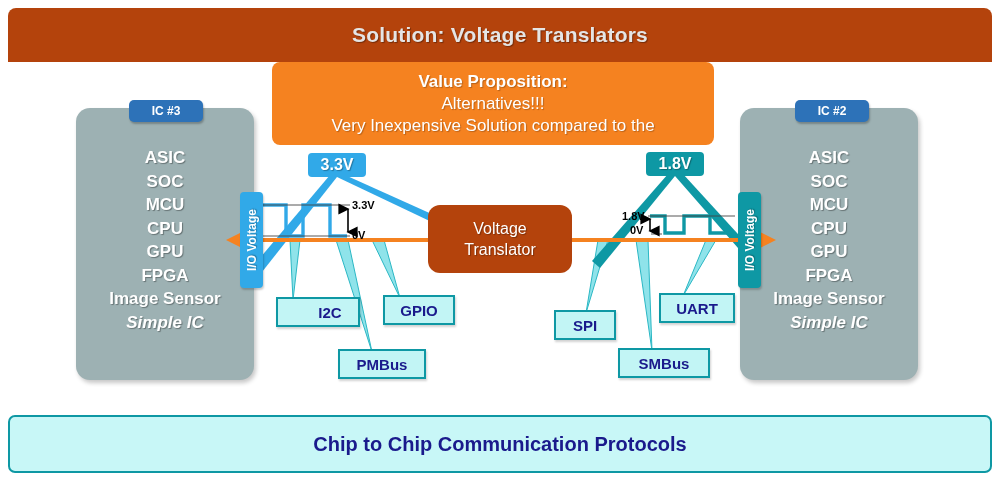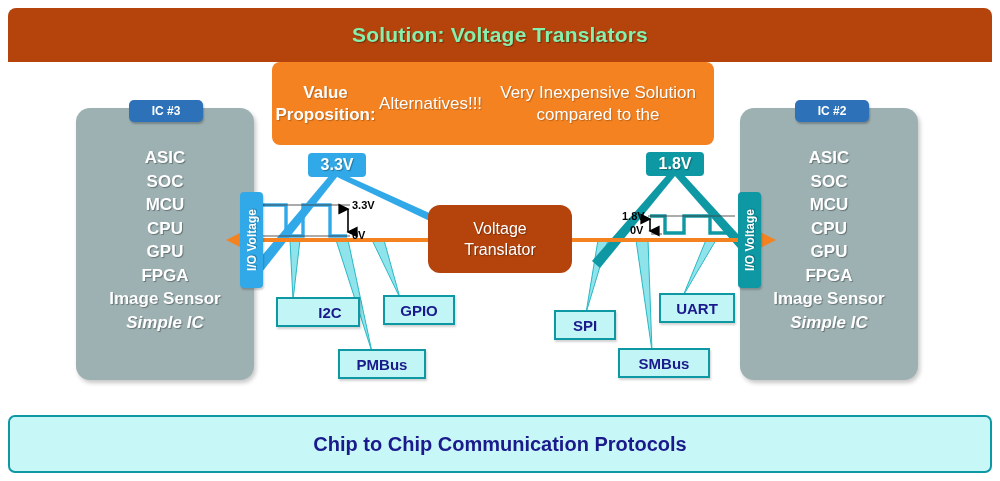--- a/index.html
+++ b/index.html
@@ -12,30 +12,30 @@
   #stage{position:relative;width:1000px;height:481px;}
 
   
   #title-banner{
     position:absolute;left:8px;top:8px;width:984px;height:54px;
     background:#B4430C;
     border-radius:8px 8px 0 0;
     display:flex;align-items:center;justify-content:center;
   }
   #title-banner .txt{
-    color:#86efac;font-size:21px;font-weight:bold;letter-spacing:.2px;
+    color:#e5e5e5;font-size:21px;font-weight:bold;letter-spacing:.2px;
     text-shadow:1px 1px 1px rgba(0,0,0,.35);
     text-align:right;
   }
 
   
   #value-prop{
     position:absolute;left:272px;top:62px;width:442px;height:83px;
     background:#F58220;border-radius:8px;
-    display:flex;flex-direction:row;align-items:center;justify-content:center;
+    display:flex;flex-direction:column;align-items:center;justify-content:center;
     z-index:14;
   }
   #value-prop .l{color:#fff;font-size:17px;line-height:22px;text-align:center;
     text-shadow:1px 1px 1px rgba(0,0,0,.25);}
   #value-prop .l.b{font-weight:bold;}
 
   
   .ic-block{
     position:absolute;top:108px;width:178px;height:272px;
     background:#9DB1B3;border-radius:14px;

